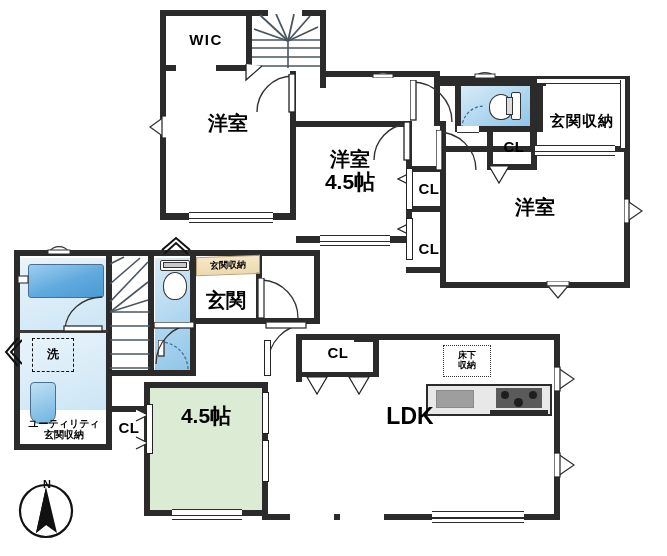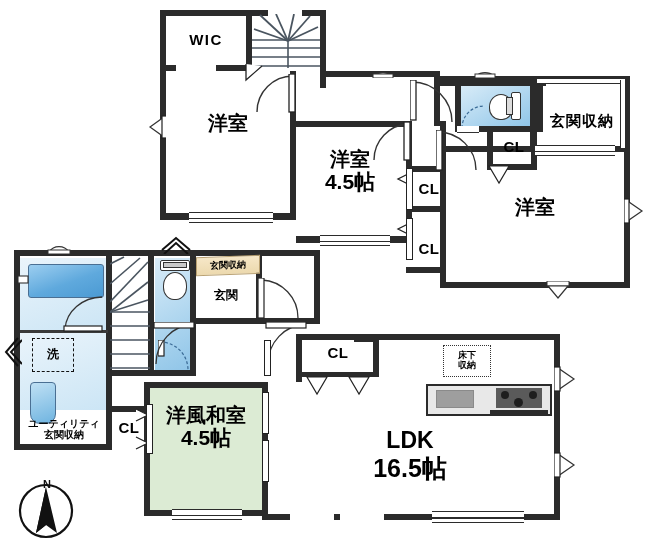--- a/index.html
+++ b/index.html
@@ -540,31 +540,29 @@
     </div>
 
     <div class="kitchen-counter" style="left:426px; top:384px; width:122px; height:28px;"></div>
     <div class="sink" style="left:436px; top:390px; width:36px; height:16px;"></div>
     <div class="stove" style="left:496px; top:388px; width:46px; height:20px;"></div>
     <div class="burner" style="left:501px; top:391px; width:8px; height:8px;"></div>
     <div class="burner" style="left:529px; top:391px; width:8px; height:8px;"></div>
     <div class="burner" style="left:514px; top:398px; width:9px; height:9px;"></div>
     <div class="wall" style="left:490px; top:410px; width:58px; height:6px;"></div>
 
-    <div class="label lbl-ldk" style="left:330px; top:428px; width:160px;">
+    <div class="label lbl-ldk" style="left:330px; top:404px; width:160px;">
       <div>LDK</div>
-      <div class="sz">16.5帖</div>
     </div>
 
     <div class="label lbl-room" style="left:150px; top:404px; width:112px;">
-      <div>洋風和室</div>
       <div class="sz">4.5帖</div>
     </div>
 
-    <div class="label lbl-small" style="left:196px; top:289px; width:60px; font-size:12px;">玄関</div>
+    <div class="label lbl-small" style="left:196px; top:289px; width:60px; font-size:20px;">玄関</div>
 
     <div class="label lbl-cl" style="left:112px; top:420px; width:34px;">CL</div>
 
     <div class="label lbl-cl" style="left:303px; top:345px; width:70px;">CL</div>
 
     <div class="label lbl-tiny" style="left:18px; top:418px; width:92px; font-size:10px;">
       <div>ユーティリティ</div>
       <div>玄関収納</div>
     </div>
   </div>

